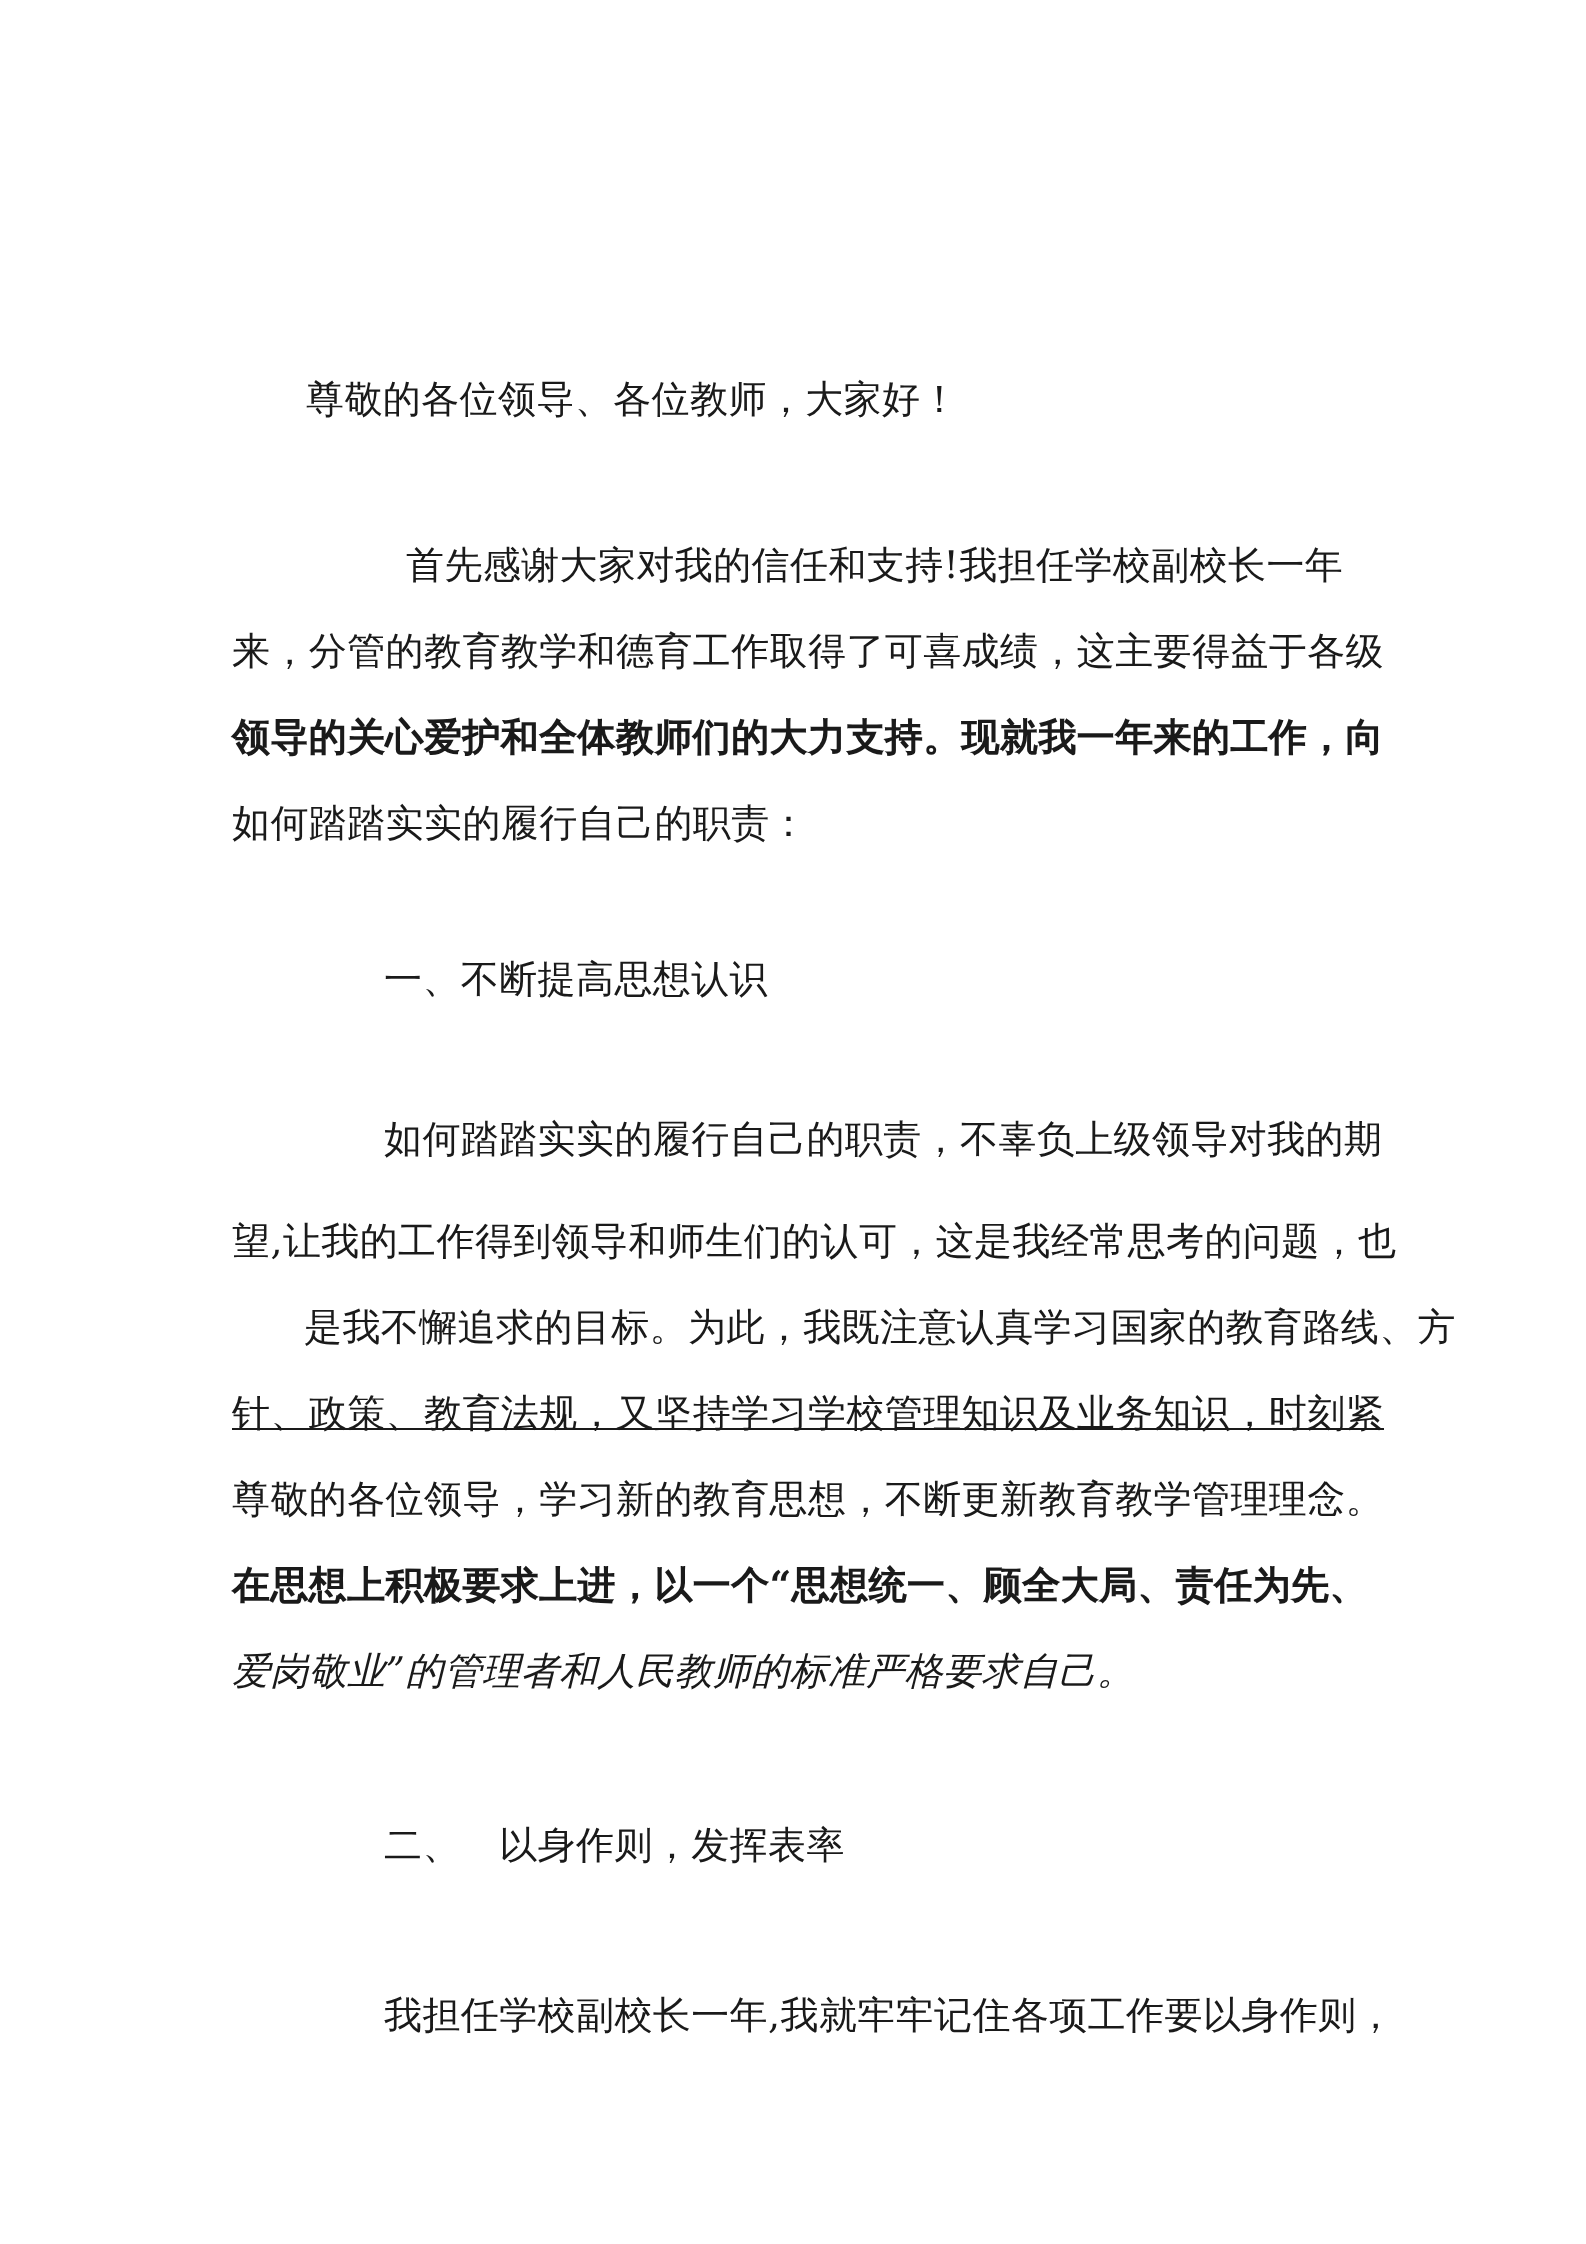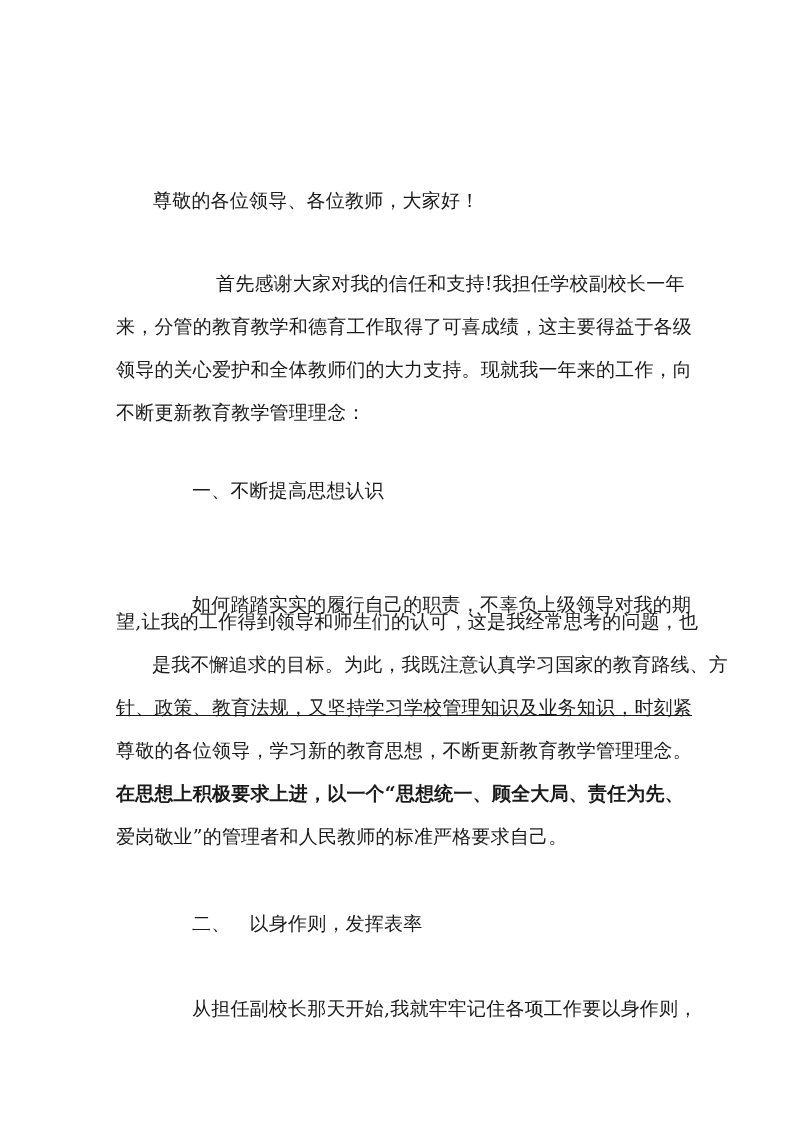--- a/index.html
+++ b/index.html
@@ -6,31 +6,31 @@
   body { width:793px; height:1122px; position:relative; overflow:hidden;
          font-family:"DejaVu Serif", "Liberation Serif", serif; color:#1a1a1a; }
   .line { position:absolute; font-size:19px; line-height:24px; white-space:nowrap; letter-spacing:0.2px; }
 </style>
 </head>
 <body>
 
 <div>
   <div class="line" style="left:153px;top:188px;">尊敬的各位领导、各位教师，大家好！</div>
 
-  <div class="line" style="left:216px;top:271px;">首先感谢大家对我的信任和支持!我担任学校副校长一年</div>
+  <div class="line" style="left:203px;top:271px;">首先感谢大家对我的信任和支持!我担任学校副校长一年</div>
   <div class="line" style="left:116px;top:314px;">来，分管的教育教学和德育工作取得了可喜成绩，这主要得益于各级</div>
-  <div class="line" style="left:116px;top:357px;">领导的关心爱护和全体教师们的大力支持。现就我一年来的工作，向</div>
-  <div class="line" style="left:116px;top:400px;">不断更新教育教学管理理念：</div>
+  <div class="line" style="left:116px;top:357px;font-weight:bold;">领导的关心爱护和全体教师们的大力支持。现就我一年来的工作，向</div>
+  <div class="line" style="left:116px;top:400px;">如何踏踏实实的履行自己的职责：</div>
 
   <div class="line" style="left:192px;top:478px;">一、不断提高思想认识</div>
 
-  <div class="line" style="left:192px;top:592px;text-align:right;">如何踏踏实实的履行自己的职责，不辜负上级领导对我的期</div>
+  <div class="line" style="left:192px;top:558px;text-align:right;">如何踏踏实实的履行自己的职责，不辜负上级领导对我的期</div>
   <div class="line" style="left:116px;top:609px;">望,让我的工作得到领导和师生们的认可，这是我经常思考的问题，也</div>
   <div class="line" style="left:116px;top:652px;margin-left:36px;">是我不懈追求的目标。为此，我既注意认真学习国家的教育路线、方</div>
   <div class="line" style="left:116px;top:695px;text-decoration:underline;">针、政策、教育法规，又坚持学习学校管理知识及业务知识，时刻紧</div>
   <div class="line" style="left:116px;top:738px;">尊敬的各位领导，学习新的教育思想，不断更新教育教学管理理念。</div>
   <div class="line" style="left:116px;top:781px;font-weight:bold;">在思想上积极要求上进，以一个“思想统一、顾全大局、责任为先、</div>
-  <div class="line" style="left:116px;top:824px;">爱岗敬业”的管理者和人民教师的标准严格要求自己。</div>
+  <div class="line" style="left:116px;top:824px;font-style:italic;">爱岗敬业”的管理者和人民教师的标准严格要求自己。</div>
 
   <div class="line" style="left:192px;top:911px;">二、　以身作则，发挥表率</div>
 
-  <div class="line" style="left:192px;top:996px;">从担任副校长那天开始,我就牢牢记住各项工作要以身作则，</div>
+  <div class="line" style="left:192px;top:996px;">我担任学校副校长一年,我就牢牢记住各项工作要以身作则，</div>
 </div>
 
 </body></html>

